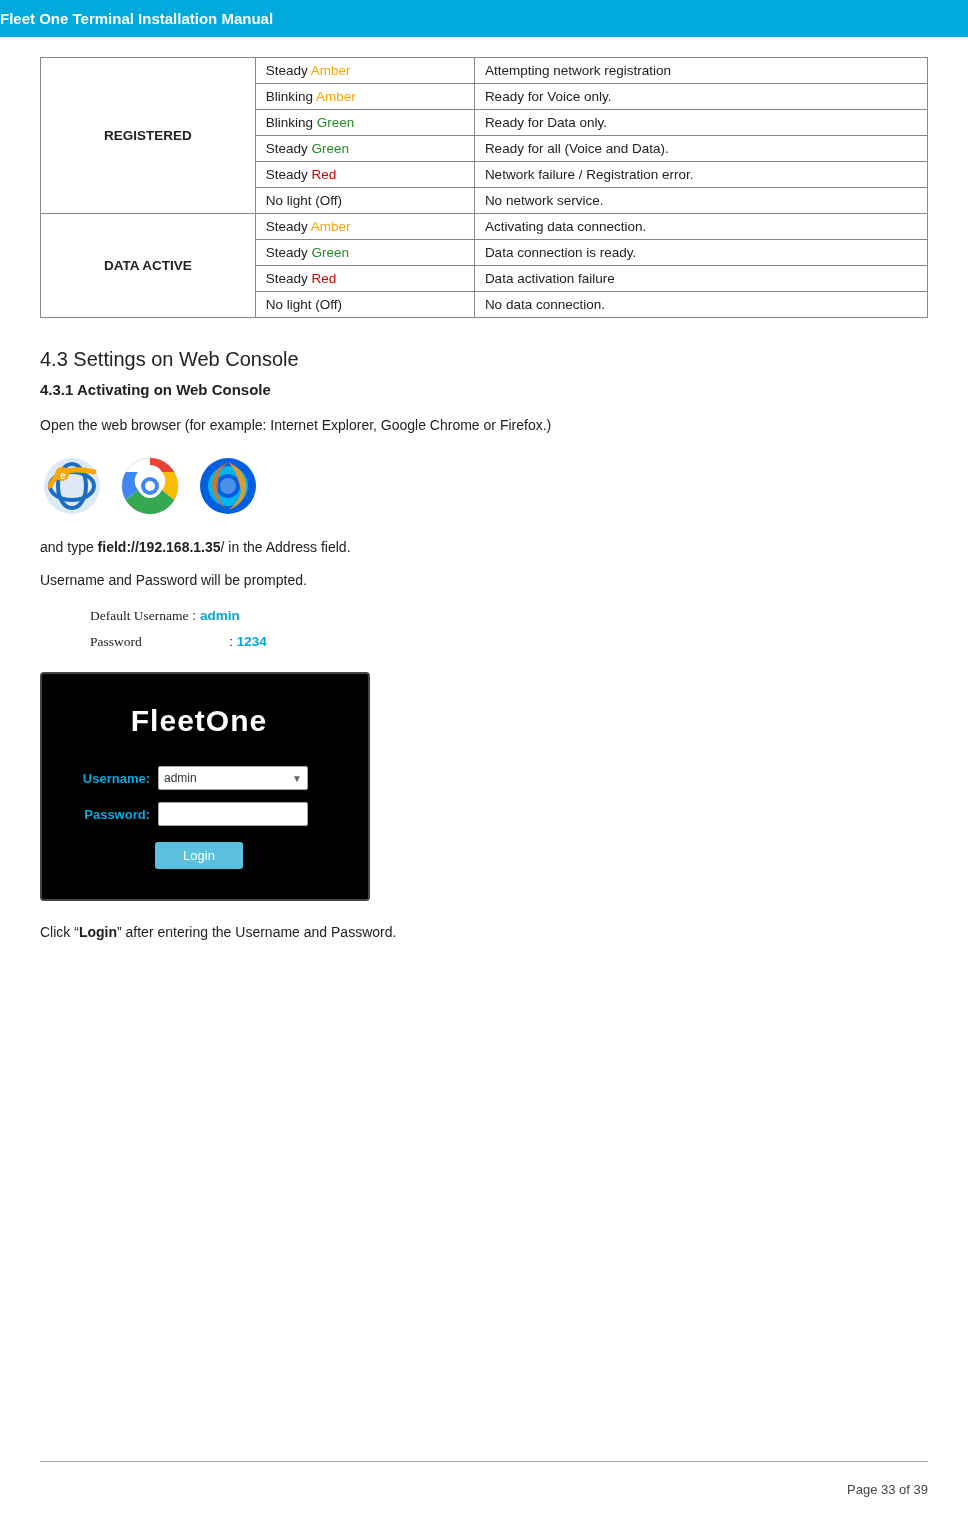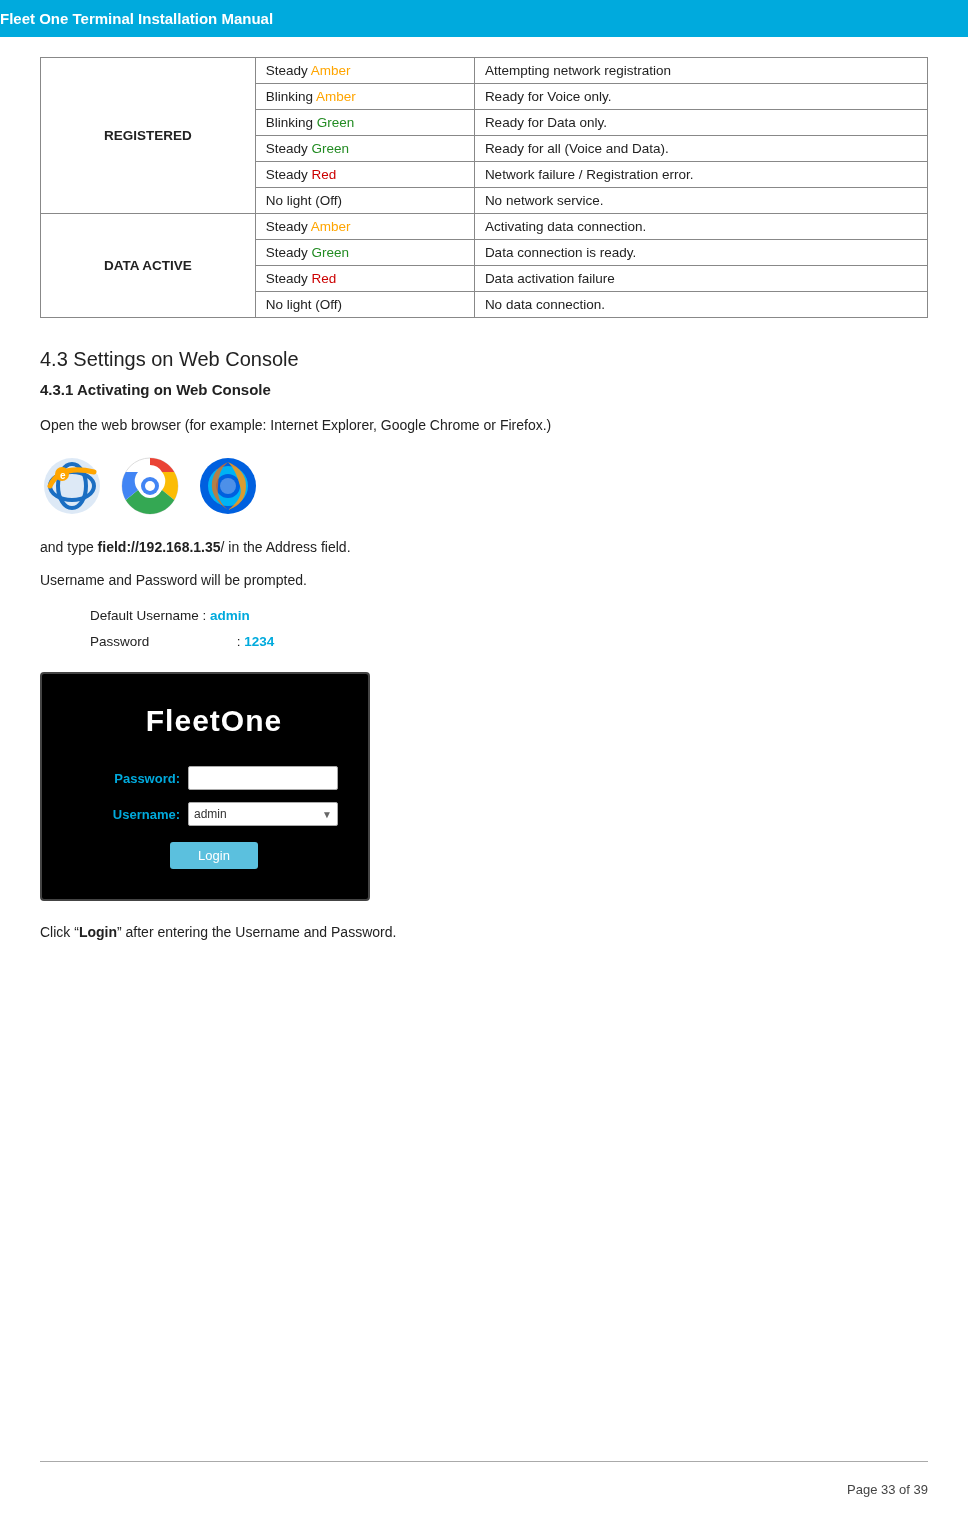--- a/index.html
+++ b/index.html
@@ -72,30 +72,30 @@
     .ie-icon svg, .chrome-icon svg, .firefox-icon svg {
       width: 64px;
       height: 64px;
     }
     
     .credentials {
       margin: 12px 0 18px 50px;
       font-size: 13.5px;
       line-height: 1.9;
     }
-    .credentials .label { color: #222; }
+    .credentials .label { color: #222; font-family: Liberation Serif, serif; }
     .credentials .value { color: #00aadd; font-weight: bold; }
 
     
     .login-screenshot {
       width: 330px;
       background: #000;
       border: 2px solid #444;
       border-radius: 4px;
-      padding: 30px 30px 30px 48px;
+      padding: 30px 30px 30px 18px;
       margin: 10px 0 20px 0;
     }
     .login-brand {
       font-size: 30px;
       color: #ccc;
       text-align: center;
       font-family: 'Arial', sans-serif;
       font-weight: 300;
       letter-spacing: 1px;
       margin-bottom: 28px;
@@ -293,32 +293,32 @@
       <span style="display:inline-block;width:80px;"></span>
       <span>: </span><span class="value">1234</span>
     </div>
   </div>
 
   <div class="login-screenshot">
     <div class="login-brand">
       <span>Fleet</span><span style="font-weight:bold;color:#fff;">One</span>
     </div>
     <div class="login-form-row">
-      <div class="login-form-label">Password:</div>
-      <div class="login-form-input">
-        <span class="input-text"></span>
-      </div>
-    </div>
-    <div class="login-form-row">
       <div class="login-form-label">Username:</div>
       <div class="login-form-input">
         <span class="input-text">admin</span>
         <span class="dropdown-arrow">▼</span>
       </div>
     </div>
+    <div class="login-form-row">
+      <div class="login-form-label">Password:</div>
+      <div class="login-form-input">
+        <span class="input-text"></span>
+      </div>
+    </div>
     <div class="login-btn-row">
       <button class="login-btn">Login</button>
     </div>
   </div>
 
   <div class="click-login-text body-text">
     <span>Click “</span><strong>Login</strong><span>” after entering the Username and Password.</span>
   </div>
 
 </div>

